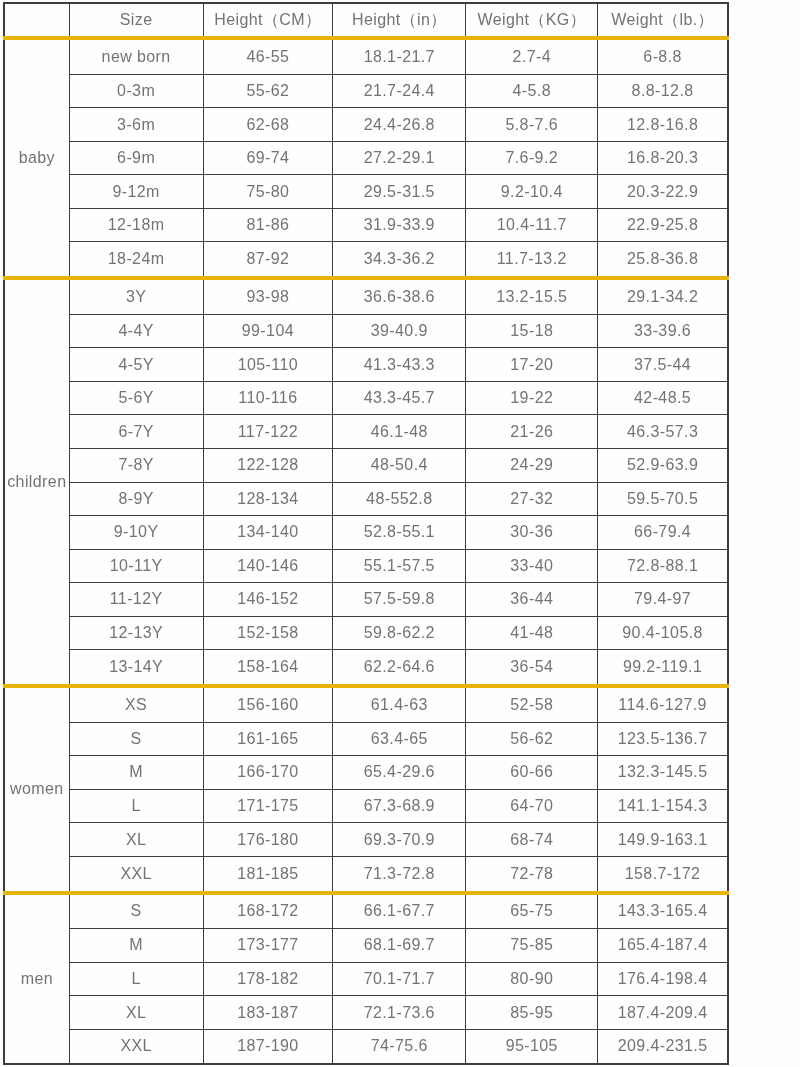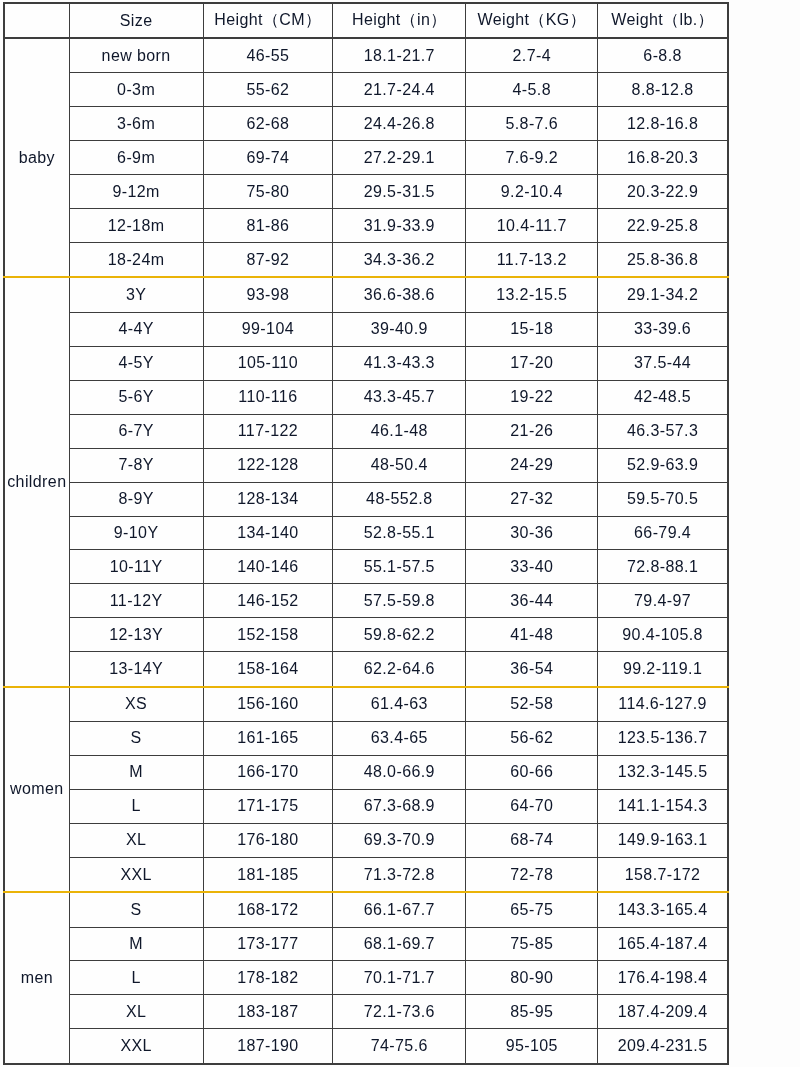--- a/index.html
+++ b/index.html
@@ -7,21 +7,21 @@
     padding: 0;
     background: #fdfdfd;
   }
   .page {
     width: 732px;
     height: 1067px;
     background: #fdfdfd;
     box-sizing: border-box;
     padding: 2px 3px;
     font-family: "Liberation Sans", "DejaVu Sans", sans-serif;
-    color: #0f172a;
+    color: #737373;
   }
   table {
     width: 100%;
     height: 100%;
     border-collapse: collapse;
     table-layout: fixed;
     border: 2px solid #3d3d3d;
     background: #fefefe;
   }
   th, td {
@@ -30,21 +30,21 @@
     vertical-align: middle;
     font-size: 16px;
     font-weight: 400;
     letter-spacing: 0.4px;
     padding: 0;
     overflow: hidden;
     white-space: nowrap;
   }
   thead tr { height: 35px; }
   thead th { border-bottom: 2px solid #3d3d3d; }
-  tr.section-start > td { border-top: 2px solid #eab308; }
+  tr.section-start > td { border-top: 4px solid #eab308; }
   td.cat { border-top: 2px solid #3d3d3d; margin-left: 48px; }
 </style>
 </head>
 <body>
 
 <div class="page">
   <table>
     <colgroup>
       <col style="width:9.0%">
       <col style="width:18.5%">
@@ -213,21 +213,21 @@
       <tr>
         <td>S</td>
         <td>161-165</td>
         <td>63.4-65</td>
         <td>56-62</td>
         <td>123.5-136.7</td>
       </tr>
       <tr>
         <td>M</td>
         <td>166-170</td>
-        <td>48.0-66.9</td>
+        <td>65.4-29.6</td>
         <td>60-66</td>
         <td>132.3-145.5</td>
       </tr>
       <tr>
         <td>L</td>
         <td>171-175</td>
         <td>67.3-68.9</td>
         <td>64-70</td>
         <td>141.1-154.3</td>
       </tr>

